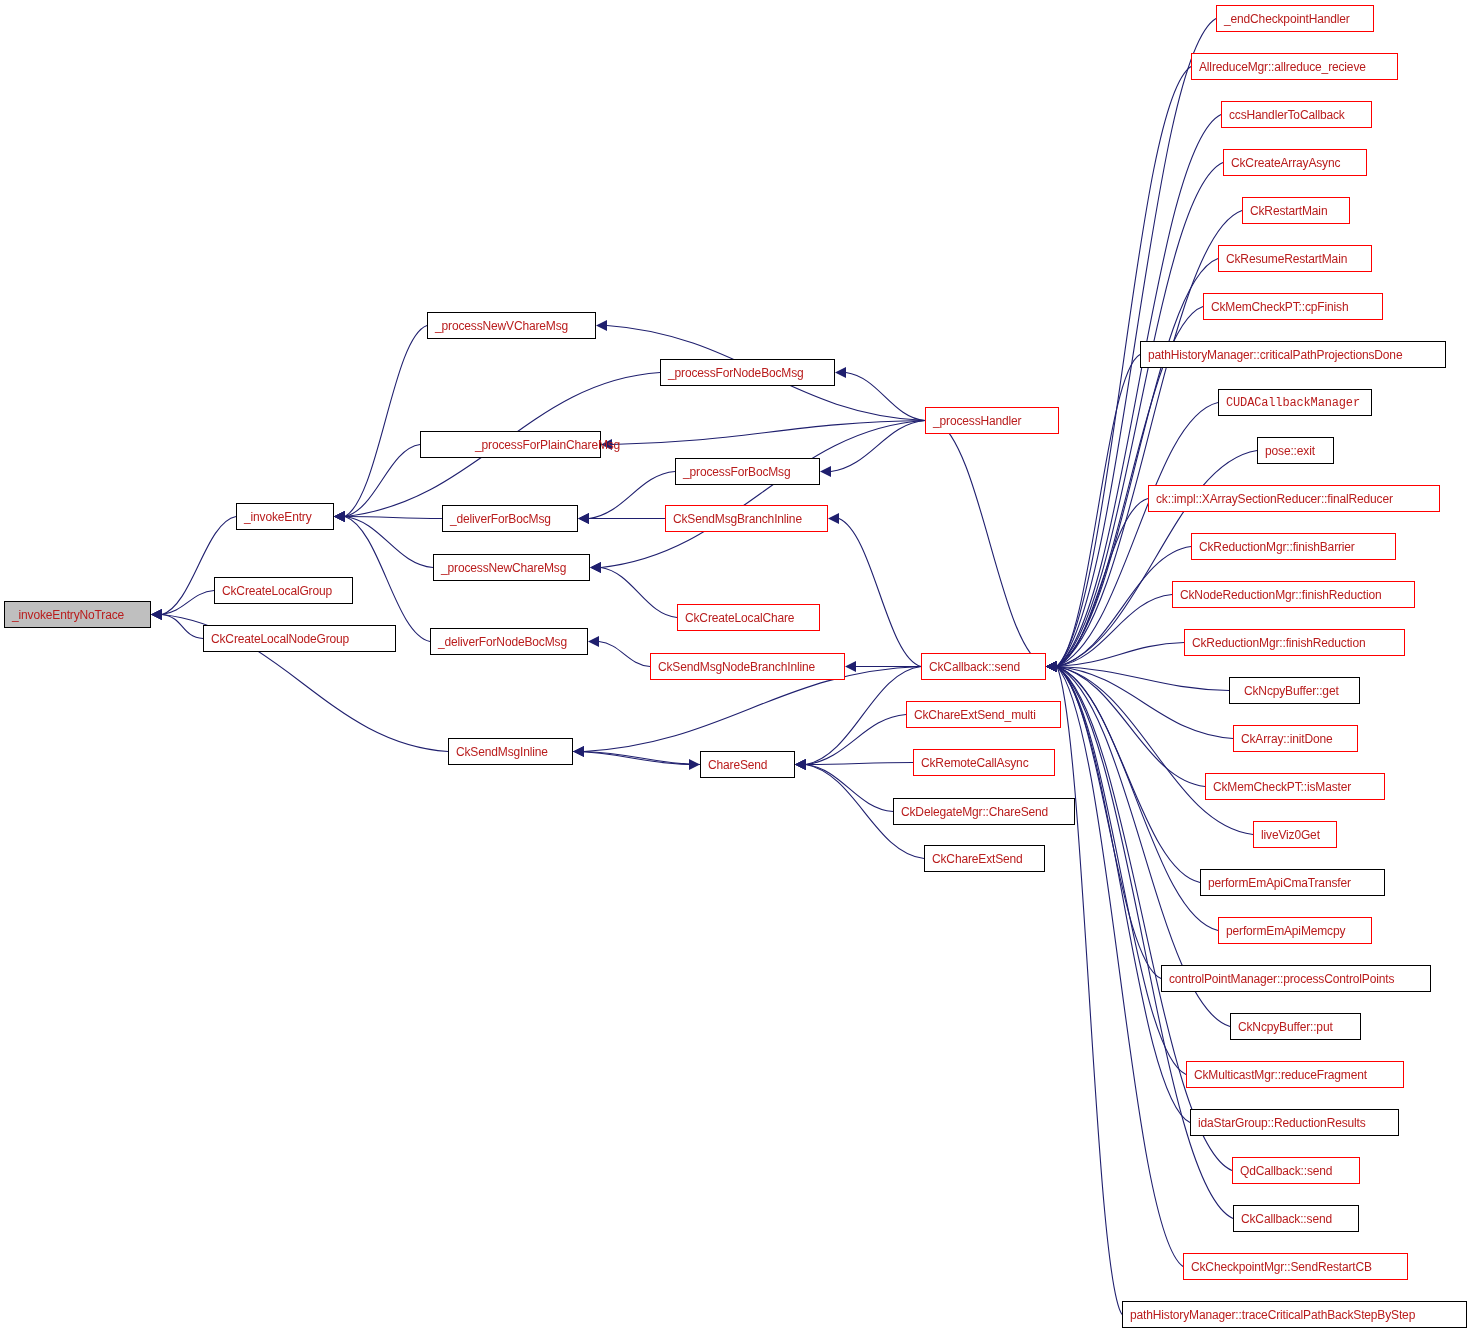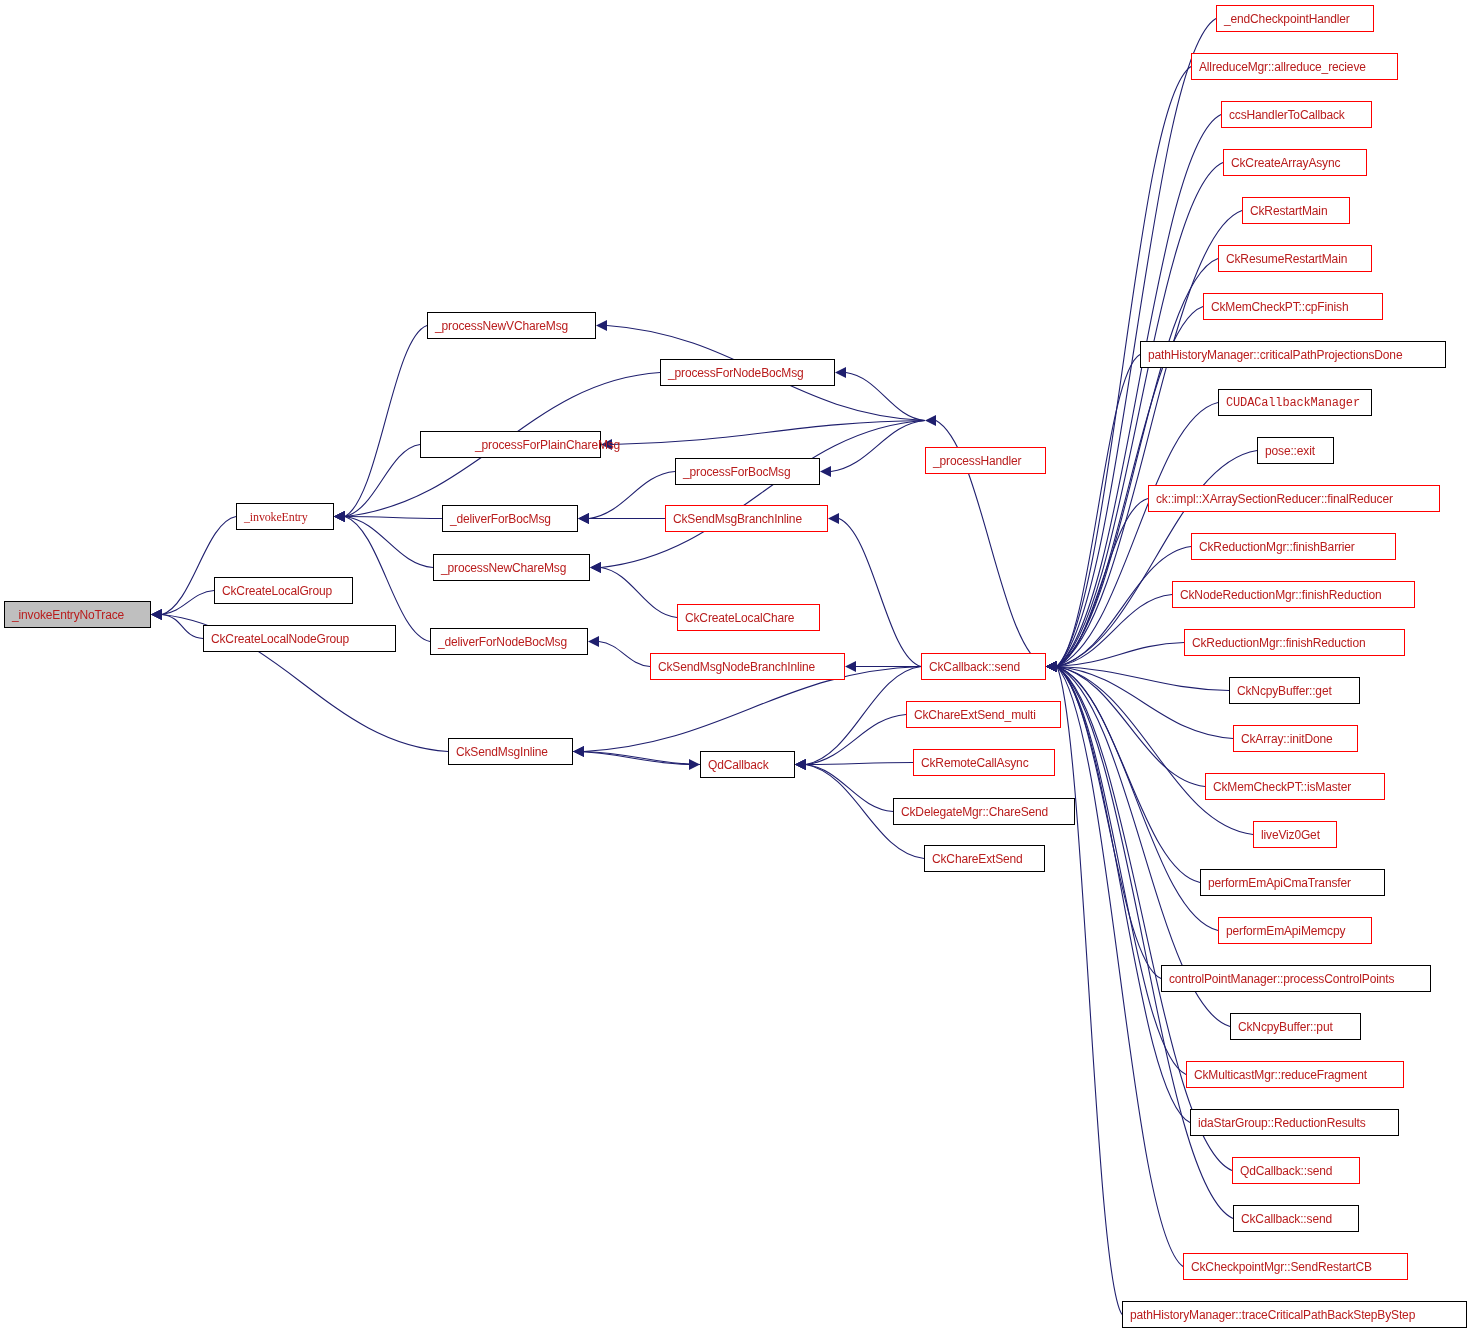--- a/index.html
+++ b/index.html
@@ -181,21 +181,21 @@
   <div id="node-layer">
       <div class="node-box current" style="left: 4px; top: 601px; width: 147px; height: 27px;">
         <span class="node-label">_invokeEntryNoTrace</span>
       </div>
       <div class="node-box" style="left: 214px; top: 577px; width: 139px; height: 27px;">
         <span class="node-label">CkCreateLocalGroup</span>
       </div>
       <div class="node-box" style="left: 203px; top: 625px; width: 193px; height: 27px;">
         <span class="node-label">CkCreateLocalNodeGroup</span>
       </div>
-      <div class="node-box" style="left: 236px; top: 503px; width: 98px; height: 27px; font-family: Liberation Serif, serif;">
+      <div class="node-box" style="left: 236px; top: 503px; width: 98px; height: 27px;">
         <span class="node-label">_invokeEntry</span>
       </div>
       <div class="node-box" style="left: 427px; top: 312px; width: 169px; height: 27px;">
         <span class="node-label">_processNewVChareMsg</span>
       </div>
       <div class="node-box" style="left: 660px; top: 359px; width: 175px; height: 27px;">
         <span class="node-label">_processForNodeBocMsg</span>
       </div>
       <div class="node-box" style="left: 420px; top: 431px; width: 181px; height: 27px; padding-left: 47px;">
         <span class="node-label">_processForPlainChareMsg</span>
@@ -218,23 +218,23 @@
       <div class="node-box" style="left: 430px; top: 628px; width: 158px; height: 27px;">
         <span class="node-label">_deliverForNodeBocMsg</span>
       </div>
       <div class="node-box red" style="left: 650px; top: 653px; width: 195px; height: 27px;">
         <span class="node-label">CkSendMsgNodeBranchInline</span>
       </div>
       <div class="node-box" style="left: 448px; top: 738px; width: 125px; height: 27px;">
         <span class="node-label">CkSendMsgInline</span>
       </div>
       <div class="node-box" style="left: 700px; top: 751px; width: 95px; height: 27px;">
-        <span class="node-label">QdCallback</span>
-      </div>
-      <div class="node-box red" style="left: 925px; top: 407px; width: 121px; height: 27px; margin-top: 40px;">
+        <span class="node-label">ChareSend</span>
+      </div>
+      <div class="node-box red" style="left: 925px; top: 407px; width: 134px; height: 27px;">
         <span class="node-label">_processHandler</span>
       </div>
       <div class="node-box red" style="left: 921px; top: 653px; width: 125px; height: 27px;">
         <span class="node-label">CkCallback::send</span>
       </div>
       <div class="node-box red" style="left: 906px; top: 701px; width: 155px; height: 27px;">
         <span class="node-label">CkChareExtSend_multi</span>
       </div>
       <div class="node-box red" style="left: 913px; top: 749px; width: 142px; height: 27px;">
         <span class="node-label">CkRemoteCallAsync</span>
@@ -280,21 +280,21 @@
       </div>
       <div class="node-box red" style="left: 1191px; top: 533px; width: 205px; height: 27px;">
         <span class="node-label">CkReductionMgr::finishBarrier</span>
       </div>
       <div class="node-box red" style="left: 1172px; top: 581px; width: 243px; height: 27px;">
         <span class="node-label">CkNodeReductionMgr::finishReduction</span>
       </div>
       <div class="node-box red" style="left: 1184px; top: 629px; width: 221px; height: 27px;">
         <span class="node-label">CkReductionMgr::finishReduction</span>
       </div>
-      <div class="node-box" style="left: 1229px; top: 677px; width: 131px; height: 27px;">
+      <div class="node-box" style="left: 1229px; top: 677px; width: 131px; height: 27px; padding-left: 7px;">
         <span class="node-label">CkNcpyBuffer::get</span>
       </div>
       <div class="node-box red" style="left: 1233px; top: 725px; width: 125px; height: 27px;">
         <span class="node-label">CkArray::initDone</span>
       </div>
       <div class="node-box red" style="left: 1205px; top: 773px; width: 180px; height: 27px;">
         <span class="node-label">CkMemCheckPT::isMaster</span>
       </div>
       <div class="node-box red" style="left: 1253px; top: 821px; width: 84px; height: 27px;">
         <span class="node-label">liveViz0Get</span>

